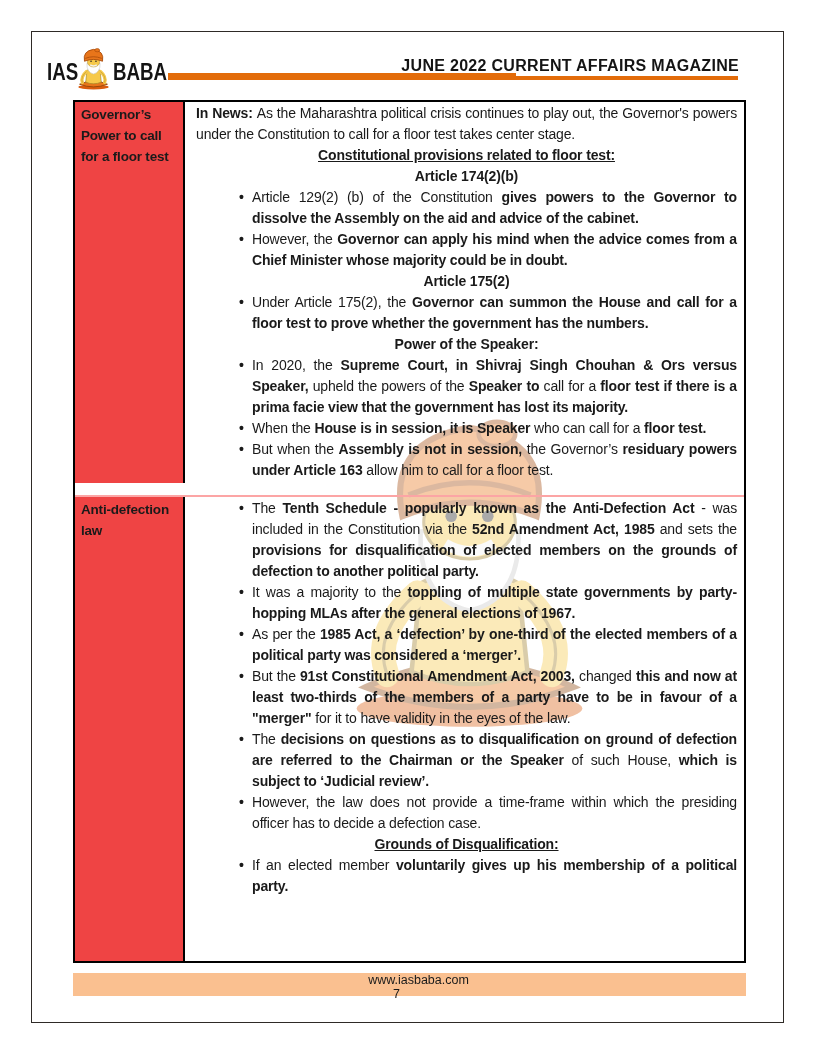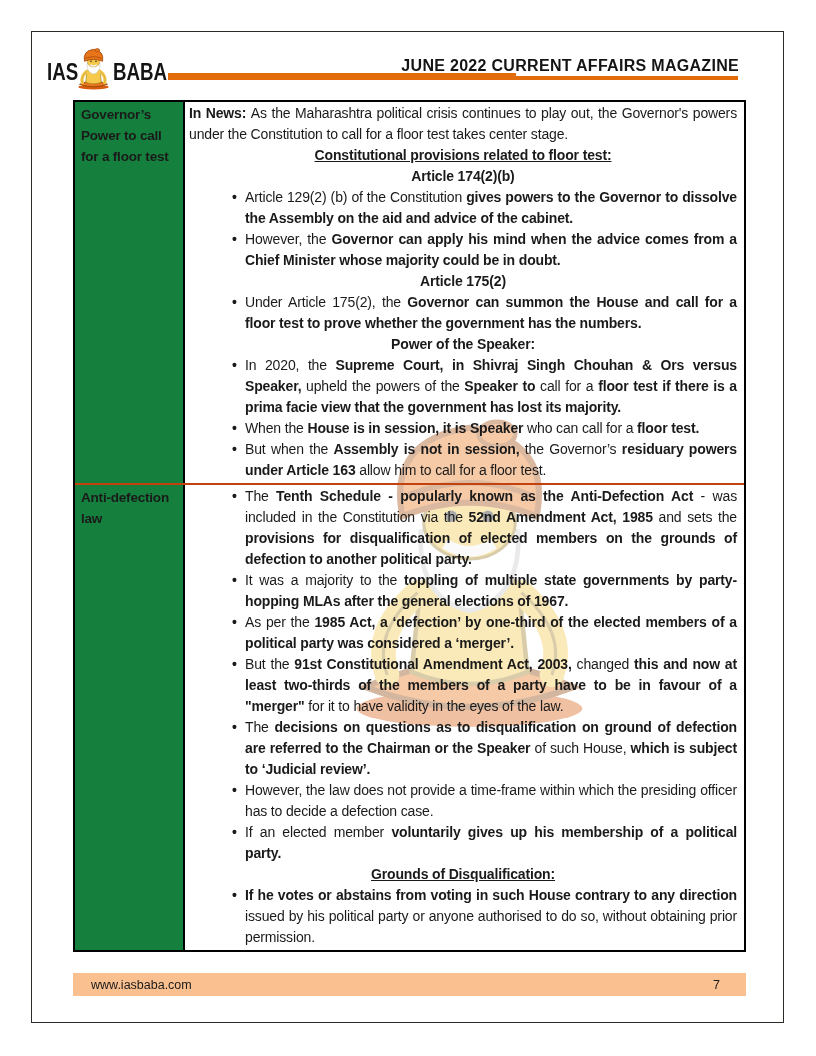--- a/index.html
+++ b/index.html
@@ -18,39 +18,39 @@
   .rule{position:absolute;background:#E36C0A;}
   .rule-thick{left:136px;top:41px;width:348px;height:7px;}
   .rule-thin{left:484px;top:44px;width:222px;height:4px;}
   
   .watermark{position:absolute;left:285px;top:352px;width:305px;height:350px;
     opacity:0.38;z-index:0;pointer-events:none;}
   
   .ctable{position:relative;z-index:1;margin-left:41px;width:673px;
     border:2px solid #000;box-sizing:border-box;background:transparent;}
   .crow{display:grid;grid-template-columns:110px 1fr;}
-  .crow + .crow{border-top:2px solid #c2410c;}
+  .crow + .crow{border-top:2px solid #fca5a5;margin-top:12px;}
   .crow:nth-child(1){min-height:369px;}
   .crow:nth-child(2){min-height:464px;}
-  .cell-left{border-right:2px solid #000;background:#15803d;
+  .cell-left{border-right:2px solid #000;background:#ef4444;
     font-weight:bold;font-size:13.5px;line-height:21px;letter-spacing:-0.2px;
     padding:2px 3px 2px 6px;box-sizing:border-box;}
-  .cell-right{padding:1px 7px 2px 4px;box-sizing:border-box;
+  .cell-right{padding:1px 7px 2px 11px;box-sizing:border-box;
     font-size:14px;line-height:21px;letter-spacing:-0.15px;}
   .blk{text-align:justify;}
   .blk.heading{text-align:center;}
   .blk.bullet{position:relative;padding-left:56px;}
   .blk.bullet::before{content:"\2022";position:absolute;left:43px;top:0;
     font-weight:bold;}
   .b{font-weight:bold;}
   .u{text-decoration:underline;}
   
   .footer-bar{position:absolute;z-index:1;left:41px;top:941px;width:673px;height:23px;
     background:#FAC090;display:flex;align-items:center;justify-content:space-between;
-    font-size:12.5px;}
+    font-size:12.5px;flex-direction:column;}
   .footer-site{padding-left:18px;}
   .footer-page{padding-right:26px;}
   .defs{position:absolute;width:0;height:0;overflow:hidden;}
 </style>
 </head>
 <body>
 
 <svg class="defs" aria-hidden="true">
   <symbol id="baba-sym" viewBox="0 0 100 112">
     <ellipse cx="50" cy="105" rx="37" ry="6" fill="#D95B0E"></ellipse>
@@ -107,23 +107,22 @@
       </div>
       <div class="crow">
         <div class="cell-left">Anti-defection law</div>
         <div class="cell-right">
           <div class="blk bullet"><span>The </span><span class="b">Tenth Schedule - popularly known as the Anti-Defection Act</span><span> - was included in the Constitution via the </span><span class="b">52nd Amendment Act, 1985</span><span> and sets the </span><span class="b">provisions for disqualification of elected members on the grounds of defection to another political party.</span></div>
           <div class="blk bullet"><span>It was a majority to the </span><span class="b">toppling of multiple state governments by party-hopping MLAs after the general elections of 1967.</span></div>
           <div class="blk bullet"><span>As per the </span><span class="b">1985 Act, a ‘defection’ by one-third of the elected members of a political party was considered a ‘merger’.</span></div>
           <div class="blk bullet"><span>But the </span><span class="b">91st Constitutional Amendment Act, 2003,</span><span> changed </span><span class="b">this and now at least two-thirds of the members of a party have to be in favour of a "merger"</span><span> for it to have validity in the eyes of the law.</span></div>
           <div class="blk bullet"><span>The </span><span class="b">decisions on questions as to disqualification on ground of defection are referred to the Chairman or the Speaker</span><span> of such House, </span><span class="b">which is subject to ‘Judicial review’.</span></div>
           <div class="blk bullet"><span>However, the law does not provide a time-frame within which the presiding officer has to decide a defection case.</span></div>
+          <div class="blk heading"><span class="b u">Grounds of Disqualification:</span></div>
           <div class="blk bullet"><span>If an elected member </span><span class="b">voluntarily gives up his membership of a political party.</span></div>
-          <div class="blk heading"><span class="b u">Grounds of Disqualification:</span></div>
-          <div class="blk bullet"><span class="b">If he votes or abstains from voting in such House contrary to any direction</span><span> issued by his political party or anyone authorised to do so, without obtaining prior permission.</span></div>
         </div>
       </div>
     </div>
 
   <div class="footer-bar">
     <span class="footer-site">www.iasbaba.com</span>
     <span class="footer-page">7</span>
   </div>
 
 </div>

